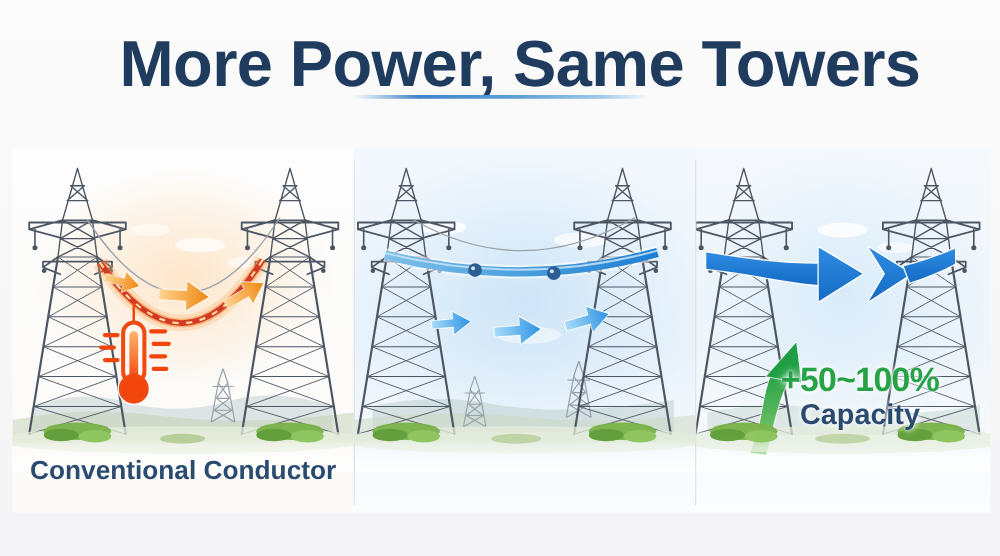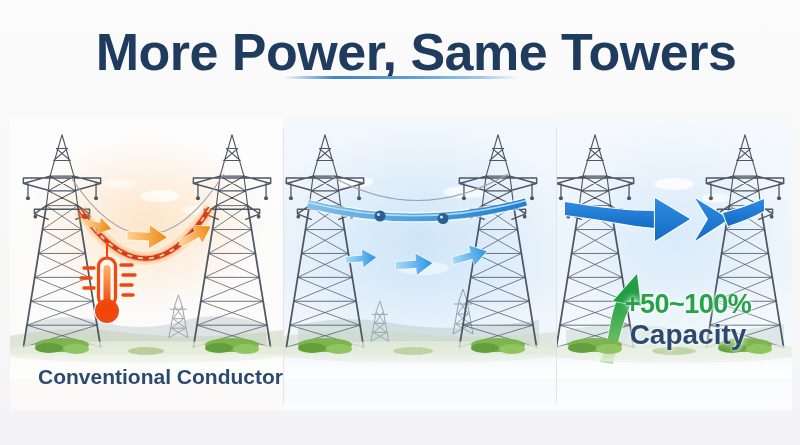--- a/index.html
+++ b/index.html
@@ -14,28 +14,28 @@
   #p1{left:10px;width:273px;
       background:radial-gradient(ellipse 62% 42% at 50% 36%,rgba(255,211,160,0.55),rgba(255,211,160,0) 72%),
                  linear-gradient(180deg,#fdfdfd,#fbfaf8);}
   #p2{left:283px;width:273px;
       background:radial-gradient(ellipse 70% 52% at 50% 42%,rgba(186,219,245,0.6),rgba(186,219,245,0) 78%),
                  linear-gradient(180deg,#f3f8fd 0%,#eaf3fb 55%,#fafcfe 100%);}
   #p3{left:556px;width:236px;
       background:radial-gradient(ellipse 70% 50% at 50% 40%,rgba(193,223,248,0.5),rgba(193,223,248,0) 78%),
                  linear-gradient(180deg,#f5f9fd 0%,#eff6fb 55%,#fbfdfe 100%);}
   .scene{position:absolute;top:0;left:0;display:block;}
-  .panel-label{position:absolute;top:247px;left:0;width:100%;text-align:right;
+  .panel-label{position:absolute;top:247px;left:0;width:100%;text-align:center;
                font-weight:bold;font-size:21px;color:var(--label-navy,#2b4a70);
                text-shadow:0 0 6px #fff;}
   #p2 .panel-label{color:var(--advanced-blue,#1d7fd4);font-size:20px;}
   .capacity{position:absolute;top:171px;left:42px;width:180px;text-align:center;line-height:1.12;
             text-shadow:0 0 7px #fff,0 0 3px #fff;}
   .capacity-value{font-size:27px;font-weight:bold;color:var(--capacity-green,#27a347);letter-spacing:-0.5px;}
-  .capacity-label{font-size:28px;font-weight:bold;color:var(--label-navy,#2b4a70);}
+  .capacity-label{font-size:23px;font-weight:bold;color:var(--label-navy,#2b4a70);}
   .divider{position:absolute;top:128px;width:1px;height:276px;background:#e3e3e6;}
   #d1{left:283px;} #d2{left:556px;}
   .defs-holder{position:absolute;width:0;height:0;overflow:hidden;}
 </style>
 </head>
 <body>
 
 <svg class="defs-holder" aria-hidden="true">
   <defs>
     <g id="tower" stroke="#4d5663" fill="none" stroke-width="1.2" stroke-linecap="round">

